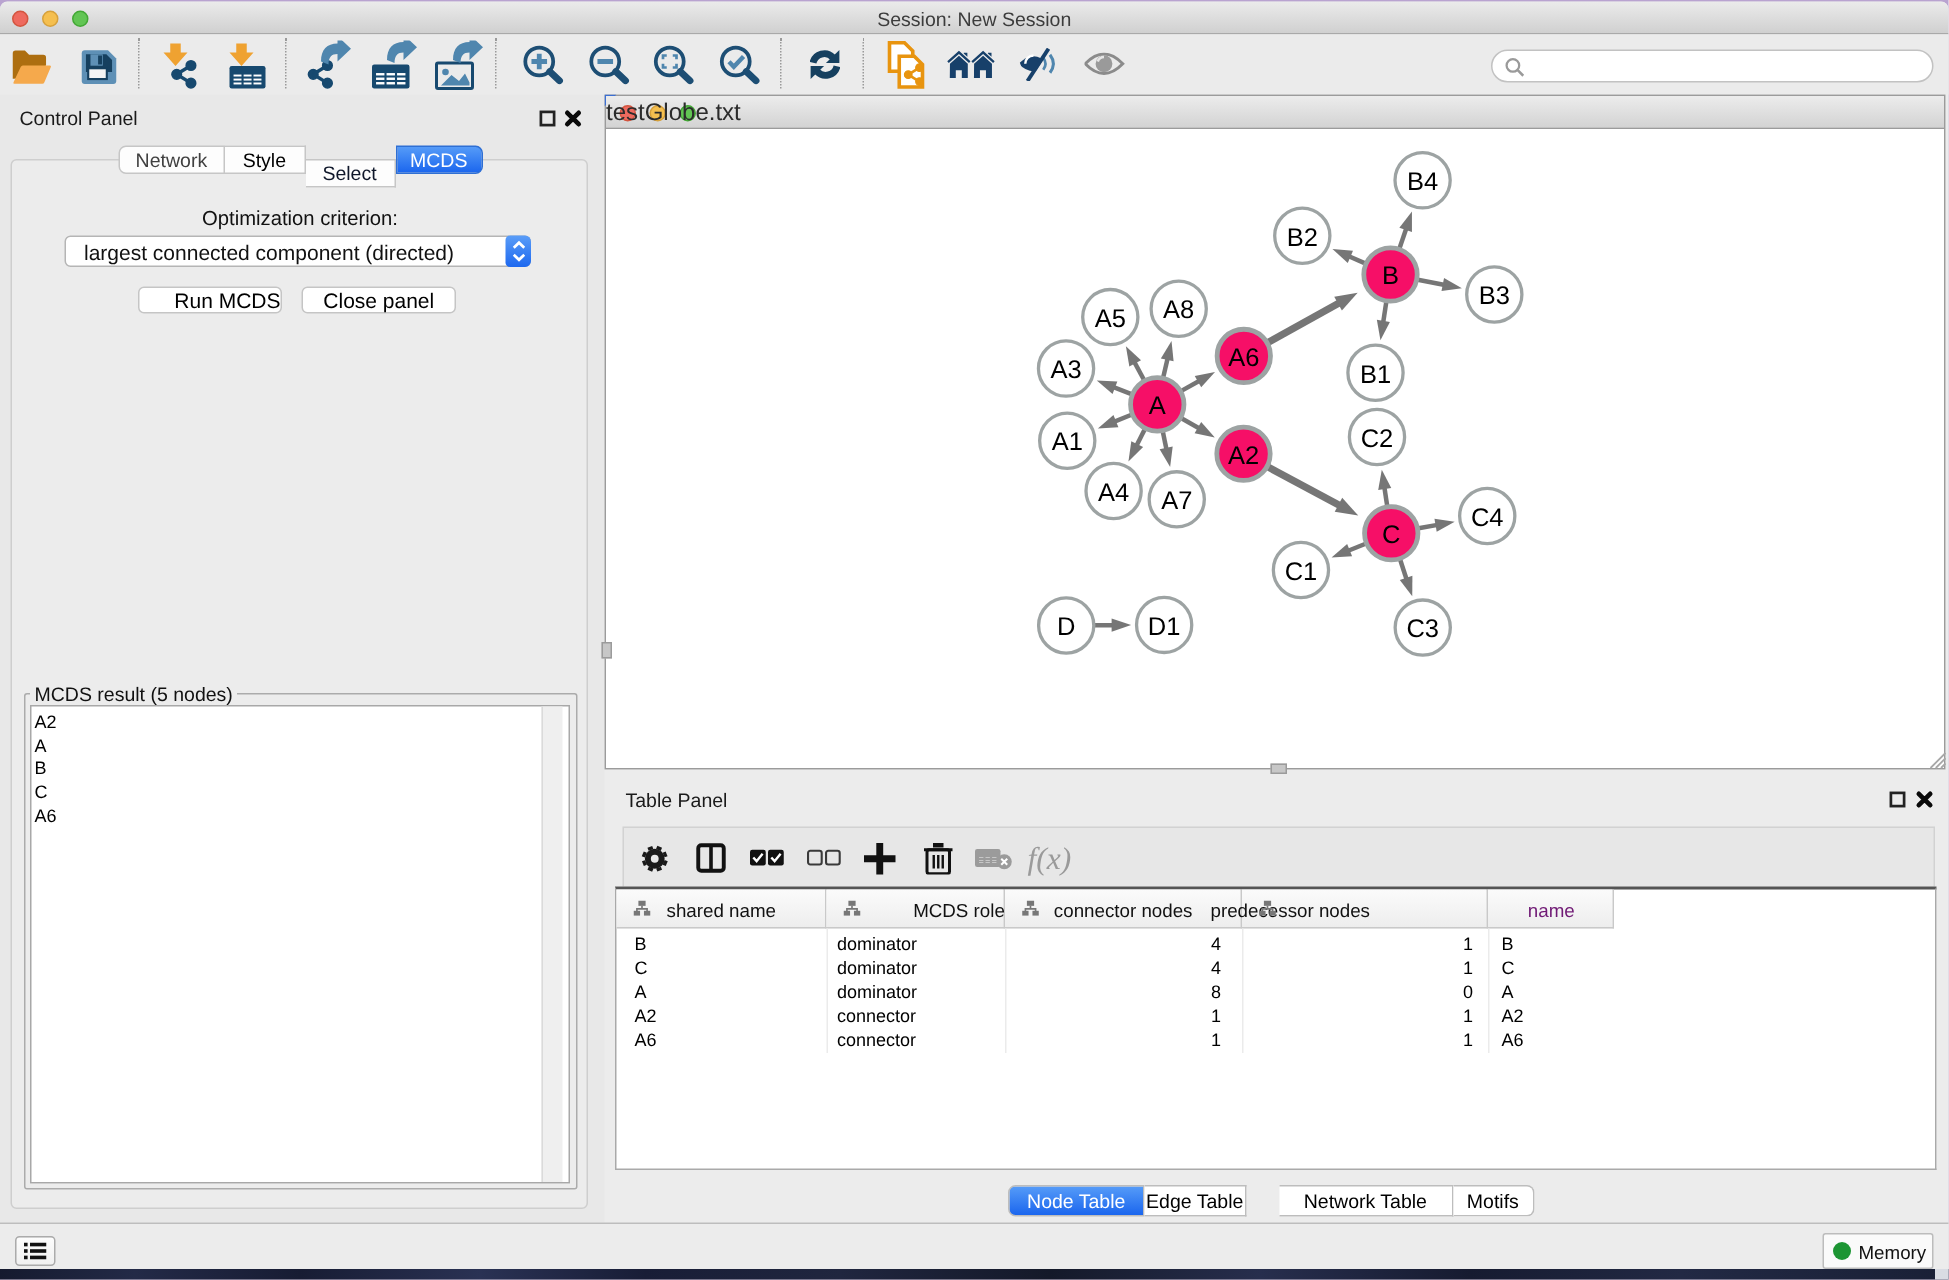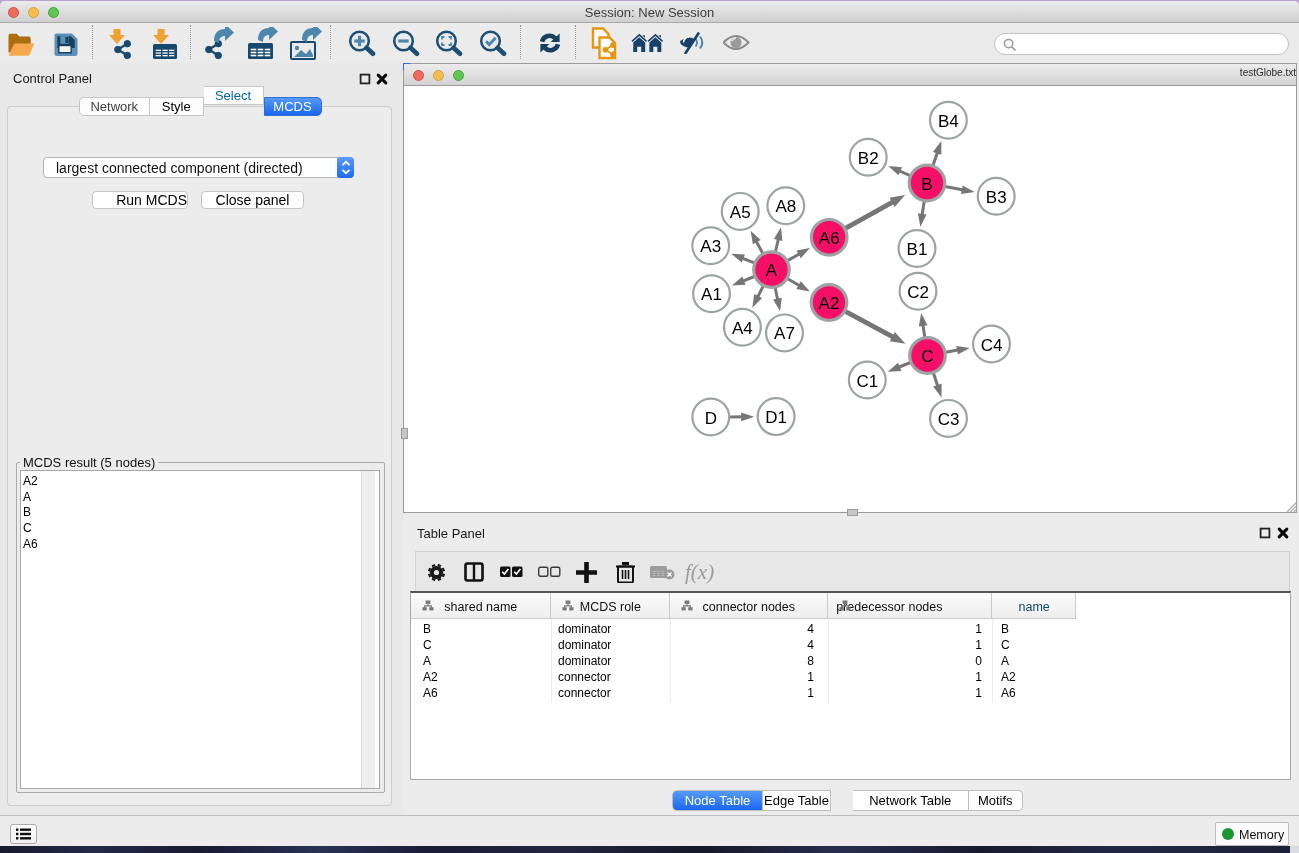--- a/index.html
+++ b/index.html
@@ -168,22 +168,23 @@
  <div style="position:absolute;left:13px;top:71px;font-size:13px;color:#1a1a1a">Control Panel</div>
  <svg style="position:absolute;left:359px;top:72.5px" width="12" height="12" viewBox="0 0 12 12">
       <rect x="1.6" y="1.6" width="8.8" height="8.8" fill="none" stroke="#222" stroke-width="1.8"></rect>
     </svg>
  <svg style="position:absolute;left:376px;top:72.5px" width="12" height="12" viewBox="0 0 12 12">
       <path d="M2.2 2.2 L9.8 9.8 M9.8 2.2 L2.2 9.8" stroke="#0a0a0a" stroke-width="3.1" stroke-linecap="round"></path>
     </svg>
  <div style="position:absolute;left:7px;top:106px;width:385px;height:700px;background:#ececec;border:1px solid #cecece;border-radius:4px;box-sizing:border-box"></div>
  <div style="position:absolute;left:78.5px;top:97px;width:71.5px;height:19px;box-sizing:border-box;background:#fdfdfd;color:#404040;border:1px solid #c6c6c6;border-radius:5px 0 0 5px;font-size:13px;text-align:center;line-height:18px">Network</div>
     <div style="position:absolute;left:150px;top:97px;width:53.5px;height:19px;box-sizing:border-box;background:#fdfdfd;color:#000;border:1px solid #c6c6c6;border-left:none;font-size:13px;text-align:center;line-height:18px">Style</div>
-    <div style="position:absolute;left:203.5px;top:86px;width:60.0px;height:19px;box-sizing:border-box;background:#fdfdfd;color:#0369a1;border:1px solid #c6c6c6;border-left:none;font-size:13px;text-align:center;line-height:18px">Select</div>
+    <div style="position:absolute;left:203.5px;top:106px;width:60.0px;height:19px;box-sizing:border-box;background:#fdfdfd;color:#0f172a;border:1px solid #c6c6c6;border-left:none;font-size:13px;text-align:center;line-height:18px">Select</div>
     <div style="position:absolute;left:263.5px;top:97px;width:58.0px;height:19px;box-sizing:border-box;background:linear-gradient(#559bf8,#1b66ee);color:#fff;border:1px solid #2e6fd4;border-radius:0 5px 5px 0;font-size:13px;text-align:center;line-height:18px">MCDS</div>
+ <div style="position:absolute;left:0px;top:138px;width:400px;text-align:center;font-size:13.5px;color:#111">Optimization criterion:</div>
  <div style="position:absolute;left:43px;top:157px;width:311px;height:21px;background:#fff;border:1px solid #b5b5b5;border-radius:4px;box-sizing:border-box"></div>
  <div style="position:absolute;left:56px;top:160px;font-size:14px;color:#111">largest connected component (directed)</div>
  <div style="position:absolute;left:337px;top:157px;width:17px;height:21px;background:linear-gradient(#5a9df8,#1d68ef);border-radius:3px 4px 4px 3px;box-sizing:border-box"></div>
  <svg style="position:absolute;left:338.5px;top:159px" width="14" height="17" viewBox="0 0 14 17">
       <path d="M3.5 6.2 L7 2.8 L10.5 6.2" fill="none" stroke="#fff" stroke-width="1.8"></path>
       <path d="M3.5 10.8 L7 14.2 L10.5 10.8" fill="none" stroke="#fff" stroke-width="1.8"></path>
     </svg>
  <div style="position:absolute;left:92px;top:191px;width:96px;height:18px;background:#fff;border:1px solid #c5c5c5;border-radius:4px;box-sizing:border-box;font-size:14px;text-align:right;line-height:17px">Run MCDS</div>
  <div style="position:absolute;left:201px;top:191px;width:103px;height:18px;background:#fff;border:1px solid #c5c5c5;border-radius:4px;box-sizing:border-box;font-size:14px;text-align:center;line-height:17px">Close panel</div>
 
@@ -198,21 +199,21 @@
     <div style="position:absolute;left:23px;top:536.8000000000001px;font-size:12px">A6</div>
 
  <div class="netwin">
   <svg width="8" height="8" style="position:absolute;left:-1px;top:-1px" viewBox="0 0 8 8">
         <path d="M0 0 h8 L0 8 z" fill="#3c6fd2"></path>
       </svg>
   <div class="nettitle">
    <div style="position:absolute;left:9.0px;top:5.5px;width:11px;height:11px;border-radius:50%;background:#ee6a5f;border:0.8px solid #d3553f;box-sizing:border-box"></div>
         <div style="position:absolute;left:29.0px;top:5.5px;width:11px;height:11px;border-radius:50%;background:#f5bf4f;border:0.8px solid #d7a13b;box-sizing:border-box"></div>
         <div style="position:absolute;left:49.0px;top:5.5px;width:11px;height:11px;border-radius:50%;background:#62c554;border:0.8px solid #43a835;box-sizing:border-box"></div>
-   <div style="position:absolute;top:3px;left:0;width:100%;text-align:right;font-size:10px;color:#2b2b2b">testGlobe.txt</div>
+   <div style="position:absolute;top:3px;left:0;width:100%;text-align:left;font-size:16px;color:#2b2b2b">testGlobe.txt</div>
   </div>
  </div>
  <svg width="893" height="428" viewBox="0 0 893 428" style="position:absolute;left:404px;top:85px" font-family="Liberation Sans, sans-serif">
       <line x1="358.7" y1="168.3" x2="351.2" y2="154.4" stroke="#767676" stroke-width="3.0"></line>
       <polygon points="346.6,145.8 356.7,155.1 348.9,159.3" fill="#767676"></polygon>
       <line x1="371.5" y1="166.5" x2="374.9" y2="151.8" stroke="#767676" stroke-width="3.0"></line>
       <polygon points="377.0,142.3 378.4,155.9 369.9,154.0" fill="#767676"></polygon>
       <line x1="350.3" y1="177.8" x2="336.2" y2="172.3" stroke="#767676" stroke-width="3.0"></line>
       <polygon points="327.2,168.7 340.9,169.4 337.7,177.6" fill="#767676"></polygon>
       <line x1="350.3" y1="191.5" x2="336.9" y2="196.9" stroke="#767676" stroke-width="3.0"></line>
@@ -359,45 +360,45 @@
  <div style="position:absolute;left:410px;top:591px;width:881px;height:189px;background:#fff;border:1px solid #a9a9a9;border-top:2px solid #555;box-sizing:border-box"></div>
  <div style="position:absolute;left:411px;top:593px;width:139.70000000000005px;height:26px;box-sizing:border-box;border-right:1px solid #c9c9c9;background:linear-gradient(#fbfbfb,#ededed)"></div>
     <div style="position:absolute;left:411px;top:600px;width:139.70000000000005px;text-align:center;font-size:12.5px;color:#111">shared name</div>
     <svg style="position:absolute;left:422px;top:600px" width="12" height="11" viewBox="0 0 12 11">
       <rect x="3.6" y="0.5" width="4.8" height="3.4" fill="#777"></rect>
       <path d="M6 3.9 v2 M2.6 7.4 v-1.5 h6.8 v1.5" stroke="#777" stroke-width="1.1" fill="none"></path>
       <rect x="0.5" y="7.2" width="4.2" height="3.2" fill="#777"></rect>
       <rect x="7.3" y="7.2" width="4.2" height="3.2" fill="#777"></rect>
     </svg>
     <div style="position:absolute;left:550.7px;top:593px;width:119.19999999999993px;height:26px;box-sizing:border-box;border-right:1px solid #c9c9c9;background:linear-gradient(#fbfbfb,#ededed)"></div>
-    <div style="position:absolute;left:550.7px;top:600px;width:119.19999999999993px;text-align:center;font-size:12.5px;color:#111">MCDS role</div>
+    <div style="position:absolute;left:550.7px;top:600px;width:119.19999999999993px;text-align:right;font-size:12.5px;color:#111">MCDS role</div>
     <svg style="position:absolute;left:561.7px;top:600px" width="12" height="11" viewBox="0 0 12 11">
       <rect x="3.6" y="0.5" width="4.8" height="3.4" fill="#777"></rect>
       <path d="M6 3.9 v2 M2.6 7.4 v-1.5 h6.8 v1.5" stroke="#777" stroke-width="1.1" fill="none"></path>
       <rect x="0.5" y="7.2" width="4.2" height="3.2" fill="#777"></rect>
       <rect x="7.3" y="7.2" width="4.2" height="3.2" fill="#777"></rect>
     </svg>
     <div style="position:absolute;left:669.9px;top:593px;width:157.80000000000007px;height:26px;box-sizing:border-box;border-right:1px solid #c9c9c9;background:linear-gradient(#fbfbfb,#ededed)"></div>
     <div style="position:absolute;left:669.9px;top:600px;width:157.80000000000007px;text-align:center;font-size:12.5px;color:#111">connector nodes</div>
     <svg style="position:absolute;left:680.9px;top:600px" width="12" height="11" viewBox="0 0 12 11">
       <rect x="3.6" y="0.5" width="4.8" height="3.4" fill="#777"></rect>
       <path d="M6 3.9 v2 M2.6 7.4 v-1.5 h6.8 v1.5" stroke="#777" stroke-width="1.1" fill="none"></path>
       <rect x="0.5" y="7.2" width="4.2" height="3.2" fill="#777"></rect>
       <rect x="7.3" y="7.2" width="4.2" height="3.2" fill="#777"></rect>
     </svg>
     <div style="position:absolute;left:827.7px;top:593px;width:164.69999999999993px;height:26px;box-sizing:border-box;border-right:1px solid #c9c9c9;background:linear-gradient(#fbfbfb,#ededed)"></div>
-    <div style="position:absolute;left:807px;top:600px;width:164.69999999999993px;text-align:center;font-size:12.5px;color:#111">predecessor nodes</div>
+    <div style="position:absolute;left:807px;top:600px;width:164.69999999999993px;font-size:12.5px;color:#111">predecessor nodes</div>
     <svg style="position:absolute;left:838.7px;top:600px" width="12" height="11" viewBox="0 0 12 11">
       <rect x="3.6" y="0.5" width="4.8" height="3.4" fill="#777"></rect>
       <path d="M6 3.9 v2 M2.6 7.4 v-1.5 h6.8 v1.5" stroke="#777" stroke-width="1.1" fill="none"></path>
       <rect x="0.5" y="7.2" width="4.2" height="3.2" fill="#777"></rect>
       <rect x="7.3" y="7.2" width="4.2" height="3.2" fill="#777"></rect>
     </svg>
     <div style="position:absolute;left:992.4px;top:593px;width:83.60000000000002px;height:26px;box-sizing:border-box;border-right:1px solid #c9c9c9;background:linear-gradient(#fbfbfb,#ededed)"></div>
-    <div style="position:absolute;left:992.4px;top:600px;width:83.60000000000002px;text-align:center;font-size:12.5px;color:#0c4a6e">name</div>
+    <div style="position:absolute;left:992.4px;top:600px;width:83.60000000000002px;text-align:center;font-size:12.5px;color:#701a75">name</div>
     <div style="position:absolute;left:411px;top:618px;width:665px;height:1px;background:#c9c9c9"></div>
  <div style="position:absolute;left:423px;top:622px;font-size:12px">B</div>
     <div style="position:absolute;left:558px;top:622px;font-size:12px">dominator</div>
     <div style="position:absolute;left:714px;top:622px;width:100px;text-align:right;font-size:12px">4</div>
     <div style="position:absolute;left:882px;top:622px;width:100px;text-align:right;font-size:12px">1</div>
     <div style="position:absolute;left:1001px;top:622px;font-size:12px">B</div>
     <div style="position:absolute;left:423px;top:638px;font-size:12px">C</div>
     <div style="position:absolute;left:558px;top:638px;font-size:12px">dominator</div>
     <div style="position:absolute;left:714px;top:638px;width:100px;text-align:right;font-size:12px">4</div>
     <div style="position:absolute;left:882px;top:638px;width:100px;text-align:right;font-size:12px">1</div>

